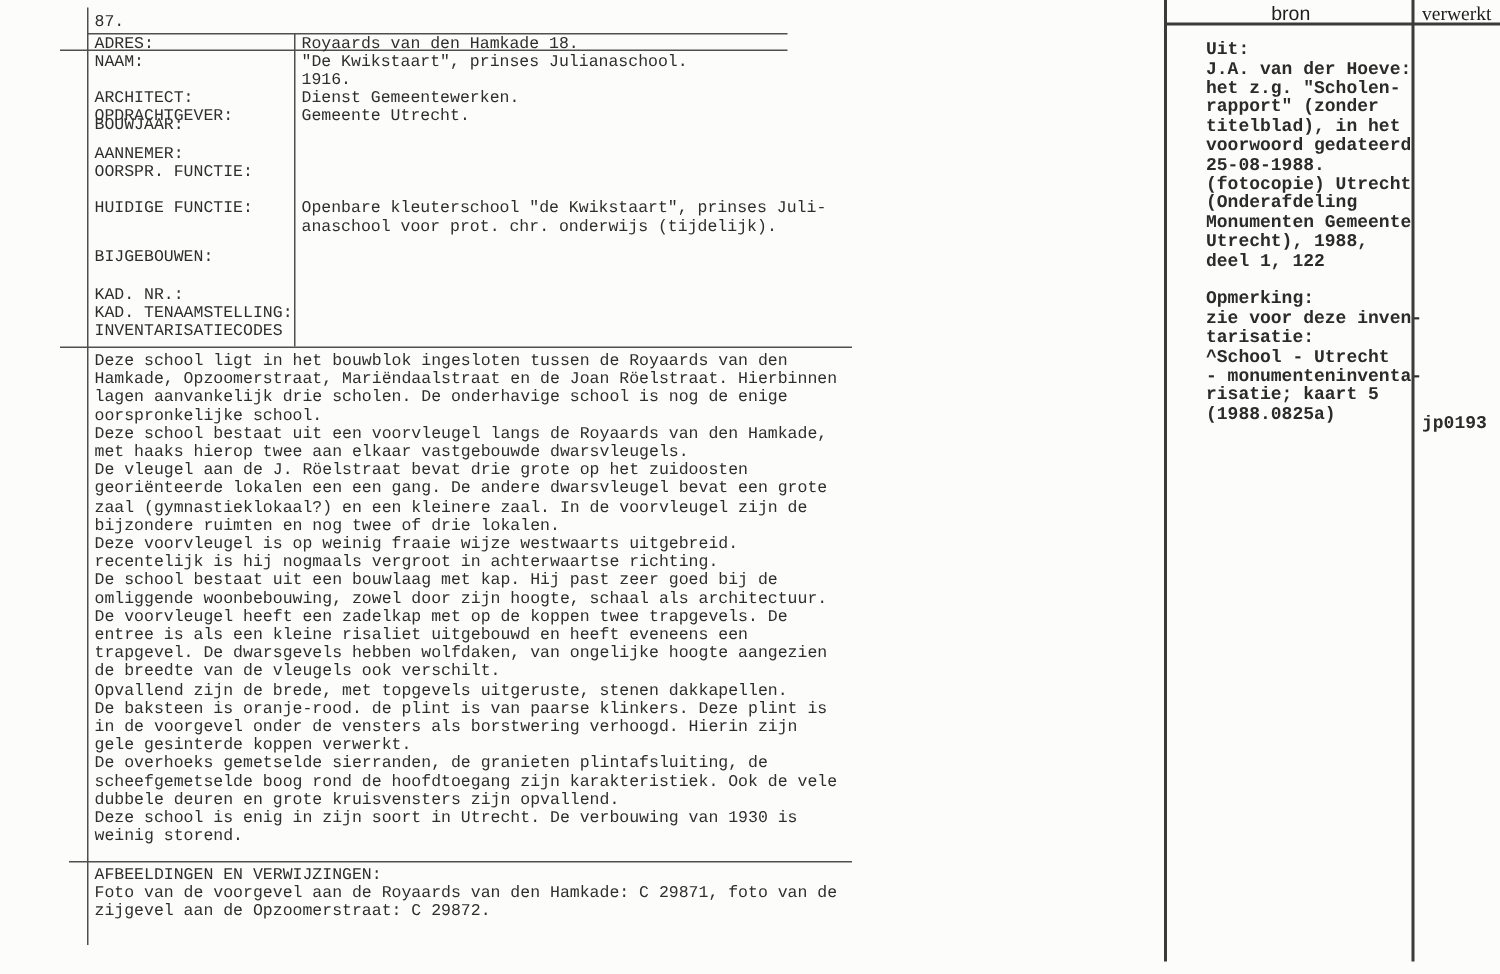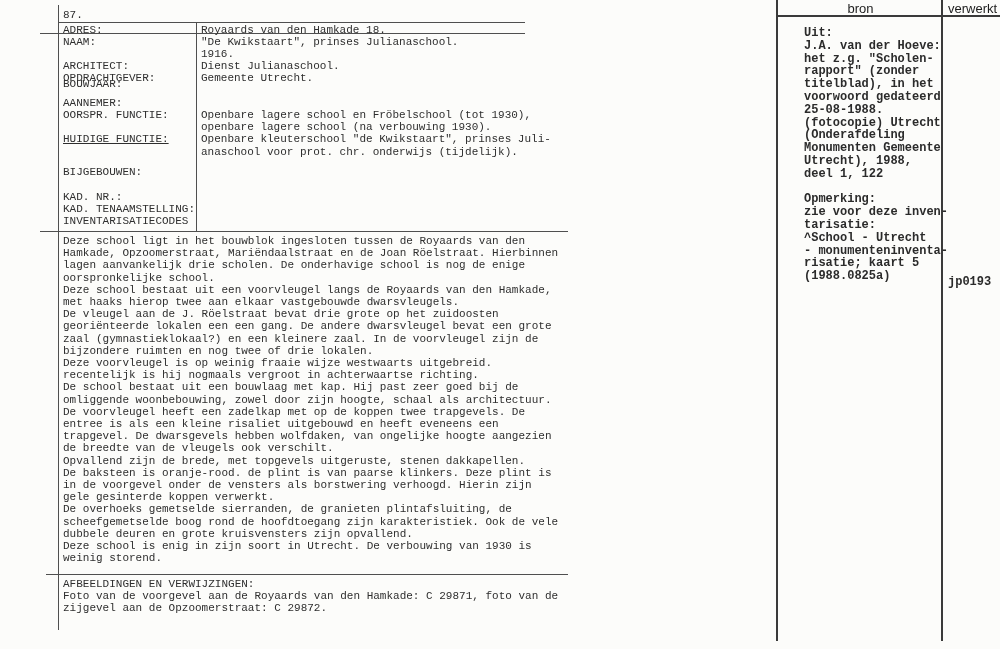--- a/index.html
+++ b/index.html
@@ -52,33 +52,31 @@
 
   <div class="tw" style="left:63px;top:9px;">87.</div>
 
   <div class="tw" style="left:63px;top:23.5px;">ADRES:</div>
   <div class="tw" style="left:63px;top:35.7px;">NAAM:</div>
   <div class="tw" style="left:63px;top:47.9px;margin-top:30px;">BOUWJAAR:</div>
   <div class="tw" style="left:63px;top:60.1px;">ARCHITECT:</div>
   <div class="tw" style="left:63px;top:72.3px;">OPDRACHTGEVER:</div>
   <div class="tw" style="left:63px;top:96.7px;">AANNEMER:</div>
   <div class="tw" style="left:63px;top:108.9px;">OORSPR. FUNCTIE:</div>
-  <div class="tw" style="left:63px;top:133.3px;text-decoration:underline;">HUIDIGE FUNCTIE:</div>
+  <div class="tw" style="left:63px;top:133.3px;">HUIDIGE FUNCTIE:</div>
   <div class="tw" style="left:63px;top:166px;">BIJGEBOUWEN:</div>
   <div class="tw" style="left:63px;top:190.5px;">KAD. NR.:</div>
   <div class="tw" style="left:63px;top:202.7px;">KAD. TENAAMSTELLING:</div>
   <div class="tw" style="left:63px;top:214.9px;">INVENTARISATIECODES</div>
 
   <div class="tw" style="left:201px;top:23.5px;">Royaards van den Hamkade 18.</div>
   <div class="tw" style="left:201px;top:35.7px;">"De Kwikstaart", prinses Julianaschool.</div>
   <div class="tw" style="left:201px;top:47.9px;">1916.</div>
-  <div class="tw" style="left:201px;top:60.1px;">Dienst Julianaschool.</div>
+  <div class="tw" style="left:201px;top:60.1px;">Dienst Gemeentewerken.</div>
   <div class="tw" style="left:201px;top:72.3px;">Gemeente Utrecht.</div>
-  <div class="tw" style="left:201px;top:108.9px;">Openbare lagere school en Fröbelschool (tot 1930),
-openbare lagere school (na verbouwing 1930).</div>
   <div class="tw" style="left:201px;top:133.3px;">Openbare kleuterschool "de Kwikstaart", prinses Juli-
 anaschool voor prot. chr. onderwijs (tijdelijk).</div>
 
   <div class="tw" style="left:63px;top:235px;">Deze school ligt in het bouwblok ingesloten tussen de Royaards van den
 Hamkade, Opzoomerstraat, Mariëndaalstraat en de Joan Röelstraat. Hierbinnen
 lagen aanvankelijk drie scholen. De onderhavige school is nog de enige
 oorspronkelijke school.
 Deze school bestaat uit een voorvleugel langs de Royaards van den Hamkade,
 met haaks hierop twee aan elkaar vastgebouwde dwarsvleugels.
 De vleugel aan de J. Röelstraat bevat drie grote op het zuidoosten
@@ -107,21 +105,21 @@
   <div class="tw" style="left:63px;top:589.5px;">Foto van de voorgevel aan de Royaards van den Hamkade: C 29871, foto van de
 zijgevel aan de Opzoomerstraat: C 29872.</div>
 </div>
 
 <div class="abs" style="left:770px;top:0;width:230px;height:649px;">
   <div class="vline2" style="left:6px;top:0;height:641px;"></div>
   <div class="vline2" style="left:171px;top:0;height:641px;"></div>
   <div class="hline2" style="left:6px;top:14.5px;width:224px;"></div>
 
   <div class="hdr" style="left:6px;top:1px;width:169px;text-align:center;">bron</div>
-  <div class="hdr" style="left:178px;top:1px;">verwerkt</div>
+  <div class="hdr" style="left:178px;top:1px;font-family:Liberation Serif, serif;">verwerkt</div>
 
   <div class="tw-sb" style="left:34px;top:27px;">Uit:
 J.A. van der Hoeve:
 het z.g. "Scholen-
 rapport" (zonder
 titelblad), in het
 voorwoord gedateerd
 25-08-1988.
 (fotocopie) Utrecht
 (Onderafdeling

